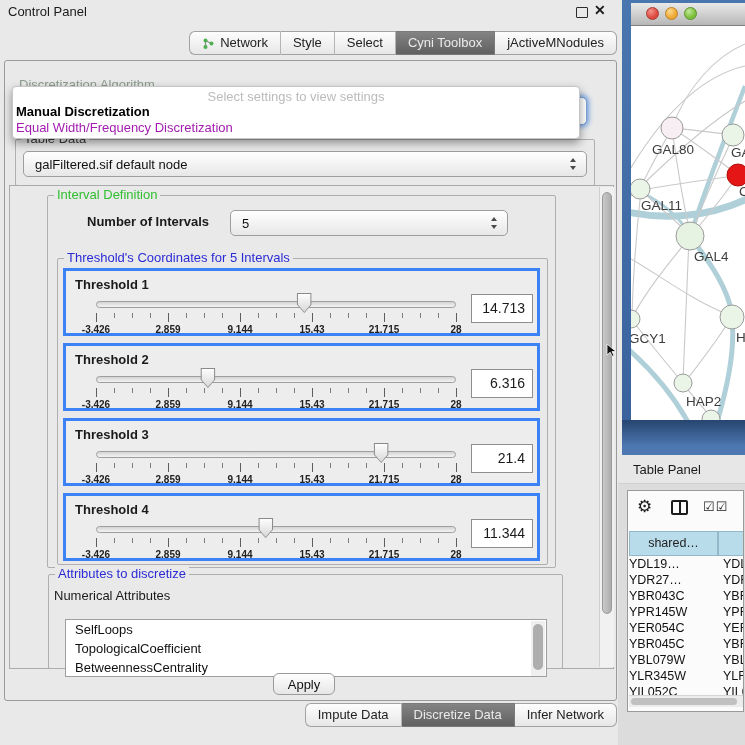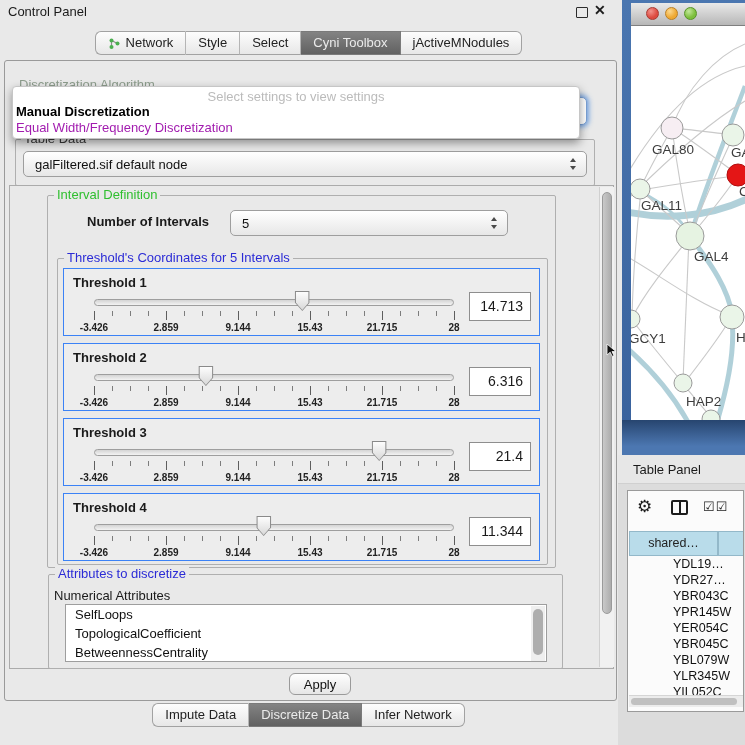--- a/index.html
+++ b/index.html
@@ -7,21 +7,21 @@
           font-family:"Liberation Sans",sans-serif;color:#1a1a1a;font-size:13px;}
   .abs{position:absolute;}
 
   
   .cp-titlebar{left:0;top:0;width:618px;height:24px;}
   .cp-title{left:8px;top:4px;font-size:13px;color:#1a1a1a;}
   .float-ic{left:576px;top:7px;width:10px;height:9px;border:1.6px solid #2c2c2c;border-radius:1px;}
   .close-ic{left:594px;top:2px;font-size:14px;font-weight:bold;color:#1b1b1b;}
 
   
-  .tabbar{display:flex;justify-content:center;left:0;width:617px;}
+  .tabbar{display:flex;justify-content:flex-end;left:0;width:617px;}
   .top-tabbar{top:31px;}
   .bottom-tabbar{top:703px;}
   .seg{height:24px;line-height:24px;padding:0 12px;background:linear-gradient(#FDFDFD,#E7E7E7);
        border-top:1px solid #A2A2A2;border-bottom:1px solid #A2A2A2;border-right:1px solid #B5B5B5;
        font-size:13px;color:#222;display:flex;align-items:center;gap:5px;box-sizing:border-box;}
   .seg:first-child{border-left:1px solid #A2A2A2;border-radius:6px 0 0 6px;}
   .seg:last-child{border-radius:0 6px 6px 0;border-right:1px solid #A2A2A2;}
   .seg.sel{background:linear-gradient(#838383,#616161);color:#EBEBEB;border-color:#7A7A7A;}
 
   
@@ -61,47 +61,47 @@
   .vthumb{left:2px;top:5px;width:10px;height:422px;background:linear-gradient(to right,#C9C9C9,#ADADAD);
           border-radius:5px;border:1px solid #9A9A9A;box-sizing:border-box;}
 
   .int-group{left:37px;top:9px;width:507px;height:371px;}
   .int-label{left:44px;top:2px;color:#2FBF2F;}
   .noi-label{left:77px;top:28px;font-weight:bold;}
   .noi-combo{left:220px;top:24px;width:278px;height:26px;}
   .thr-group{left:47px;top:72px;width:489px;height:305px;}
   .thr-label{left:54px;top:65px;color:#2B2BD6;}
 
-  .tpanel{left:53px;width:477px;height:68px;background:#EDEDED;border:1px solid #3b82f6;box-sizing:border-box;}
+  .tpanel{left:53px;width:477px;height:68px;background:#EDEDED;border:3px solid #3b82f6;box-sizing:border-box;}
   .tlabel{position:absolute;left:9px;top:6px;font-weight:bold;font-size:13px;}
   .tzone{position:absolute;left:30px;top:0;width:361px;height:68px;}
   .track{position:absolute;left:0;top:30px;width:360px;height:7px;border:1px solid #9E9E9E;border-radius:4px;
          background:linear-gradient(#D4D4D4,#F3F3F3);box-sizing:border-box;}
   .ticks-minor{position:absolute;left:0;top:42px;width:361px;height:5px;
          background:repeating-linear-gradient(to right,#7d7d7d 0 1px,transparent 1px 18px);}
   .ticks-major{position:absolute;left:0;top:42px;width:361px;height:9px;
          background:repeating-linear-gradient(to right,#5e5e5e 0 1px,transparent 1px 72px);}
   .handle{position:absolute;top:22px;width:15px;height:20px;transform:translateX(-50%);
          clip-path:polygon(0 0,100% 0,100% 58%,50% 100%,0 58%);background:#8A8A8A;}
   .handle i{position:absolute;left:1px;top:1px;right:1px;bottom:1px;
          clip-path:polygon(0 0,100% 0,100% 58%,50% 100%,0 58%);background:linear-gradient(#FDFDFD,#D8D8D8);}
   .sc{position:absolute;top:53px;transform:translateX(-50%);font-size:10px;font-weight:700;color:#222;}
   .vbox{position:absolute;left:405px;top:23px;width:62px;height:29px;background:#FFF;border:1px solid #8E8E8E;
         box-sizing:border-box;font-size:14px;text-align:right;line-height:27px;padding-right:7px;}
 
   .attr-group{left:38px;top:388px;width:513px;height:93px;}
   .attr-label{left:45px;top:381px;color:#2B2BD6;}
   .attr-sub{left:44px;top:402px;font-weight:normal;}
-  .attr-list{left:55px;top:418px;width:482px;height:58px;background:#FFFFFF;border:1px solid #9E9E9E;
+  .attr-list{left:55px;top:433px;width:482px;height:58px;background:#FFFFFF;border:1px solid #9E9E9E;
              box-sizing:border-box;overflow:hidden;}
   .attr-item{padding-left:9px;line-height:19px;font-size:13px;color:#111;white-space:nowrap;}
   .list-scroll{position:absolute;right:1px;top:1px;width:14px;height:56px;background:#EFEFEF;}
   .list-thumb{position:absolute;left:2px;top:3px;width:10px;height:46px;background:#AEAEAE;border-radius:5px;}
 
-  .apply-btn{left:284px;top:612px;width:62px;height:22px;border:1px solid #9A9A9A;border-radius:6px;
+  .apply-btn{left:268px;top:612px;width:62px;height:22px;border:1px solid #9A9A9A;border-radius:6px;
              background:linear-gradient(#FEFEFE,#E6E6E6);font-size:13px;text-align:center;line-height:20px;
              box-sizing:border-box;color:#111;}
 
   
   .net-frame{left:622px;top:0;width:123px;height:455px;background:linear-gradient(#4A76B0,#38619C);}
   .net-titlebar{left:9px;top:3px;width:114px;height:23px;background:linear-gradient(#E9E9E9,#B7B7B7);
                 border-bottom:1px solid #7F7F7F;box-sizing:border-box;}
   .light{position:absolute;top:4px;width:13px;height:13px;border-radius:50%;box-sizing:border-box;}
   .l-red{left:15px;background:radial-gradient(circle at 35% 30%,#F2938C,#DD4B40 60%);border:1px solid #A83A32;}
   .l-yellow{left:34px;background:radial-gradient(circle at 35% 30%,#FBD88E,#EFA933 60%);border:1px solid #BB7F23;}
@@ -120,21 +120,21 @@
   .colicon{position:absolute;left:43px;top:9px;width:17px;height:15px;border:2px solid #1c1c1c;border-radius:2px;
            box-sizing:border-box;}
   .colicon:before{content:"";position:absolute;left:50%;top:0;bottom:0;width:2px;background:#1c1c1c;
            transform:translateX(-50%);}
   .checks{position:absolute;left:75px;top:8px;font-size:13px;color:#1c1c1c;letter-spacing:1px;}
   .th-row{position:absolute;left:1px;top:40px;height:25px;display:flex;}
   .th-cell{background:#B9DCEA;border:1px solid #93B8C9;box-sizing:border-box;font-size:12.5px;color:#222;
            text-align:center;line-height:23px;}
   .tb-rows{position:absolute;left:1px;top:65px;width:150px;}
   .tb-row{height:16px;line-height:16px;display:flex;font-size:12.5px;color:#111;}
-  .tb-c1{width:88px;padding-left:16px;box-sizing:border-box;margin-left:28px;}
+  .tb-c1{width:88px;padding-left:0;box-sizing:border-box;}
   .tb-c2{padding-left:6px;}
   .hscroll{position:absolute;left:1px;top:204px;width:114px;height:11px;background:#ECECEC;border-top:1px solid #D5D5D5;}
   .hthumb{position:absolute;left:2px;top:2px;width:106px;height:7px;background:#C0C0C0;border-radius:4px;}
 
   .cursor{left:606px;top:344px;z-index:100;}
 </style>
 </head>
 <body>
 
 <div class="screen">

